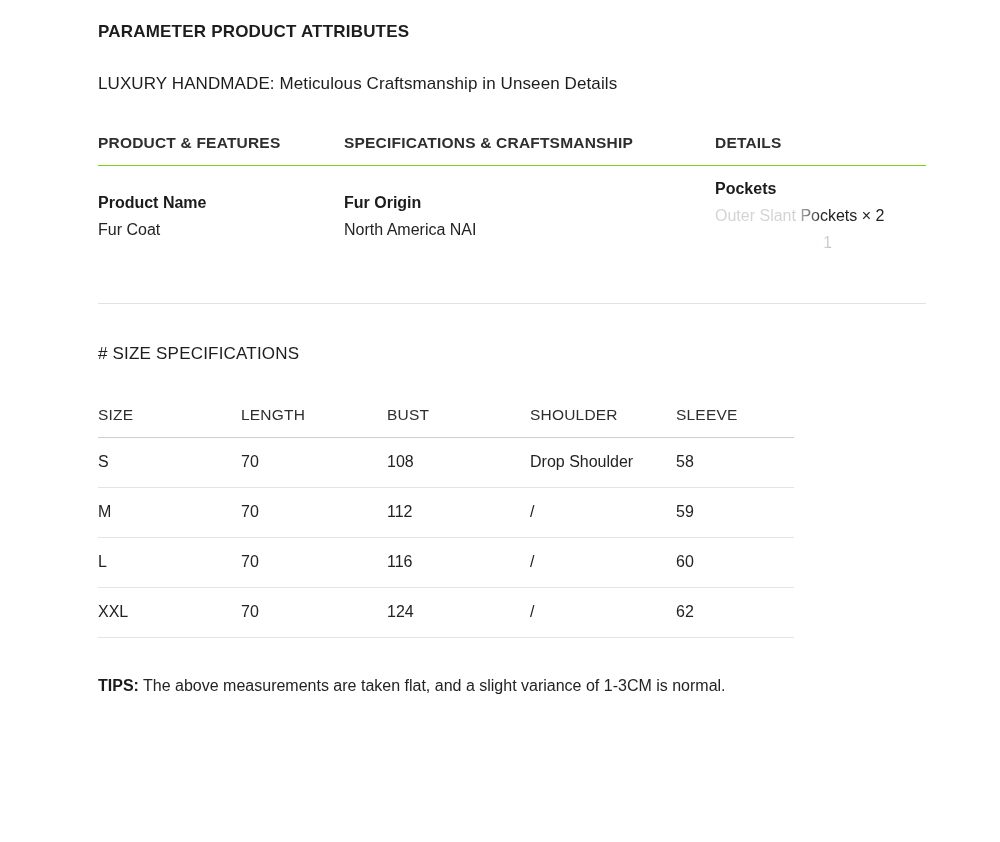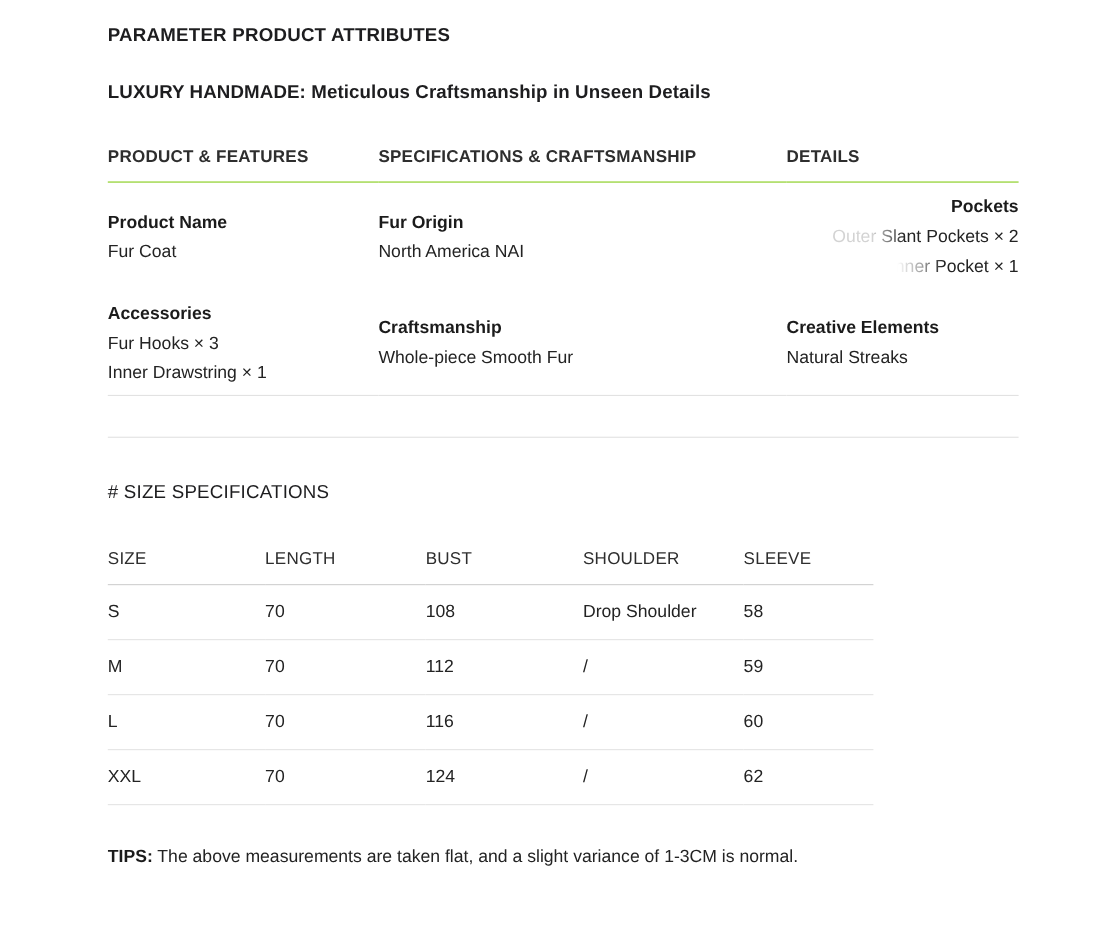--- a/index.html
+++ b/index.html
@@ -15,21 +15,21 @@
   .page { padding: 22px 74px 0 98px; }
 
   .h-title {
     font-size: 17px;
     font-weight: 700;
     letter-spacing: 0.2px;
     margin: 0 0 32px 0;
   }
   .h-subtitle {
     font-size: 17px;
-    font-weight: 700;
+    font-weight: 400;
     letter-spacing: 0.1px;
     margin: 0 0 40px 0;
   }
 
   
   table.attrs {
     width: 828px;
     border-collapse: collapse;
     table-layout: fixed;
   }
@@ -46,21 +46,21 @@
     vertical-align: middle;
     padding: 0;
     font-size: 16px;
     line-height: 27px;
     color: #232323;
   }
   tr.attr-row-1 td { height: 100px; }
   tr.attr-row-2 td { height: 94px; border-bottom: 1px solid #e2e2e2; }
   .attr-label { font-weight: 700; color: #1b1b1b; }
 
-  .pockets-cell { position: relative; text-align: right; }
+  .pockets-cell { position: relative; }
   .fade {
     position: absolute;
     pointer-events: none;
   }
   .fade-1 {
     left: -6px; top: 37px;
     width: 114px; height: 26px;
     background: linear-gradient(to right,
       rgba(255,255,255,0.80) 0%,
       rgba(255,255,255,0.80) 74%,
@@ -155,35 +155,20 @@
           <div class="attr-line">North America NAI</div>
         </td>
         <td class="pockets-cell">
           <div class="attr-label">Pockets</div>
           <div class="attr-line">Outer Slant Pockets × 2</div>
           <div class="attr-line">Inner Pocket × 1</div>
           <div class="fade fade-1"></div>
           <div class="fade fade-2"></div>
         </td>
       </tr>
-      <tr class="attr-row-2">
-        <td>
-          <div class="attr-label">Accessories</div>
-          <div class="attr-line">Fur Hooks × 3</div>
-          <div class="attr-line">Inner Drawstring × 1</div>
-        </td>
-        <td>
-          <div class="attr-label">Craftsmanship</div>
-          <div class="attr-line">Whole-piece Smooth Fur</div>
-        </td>
-        <td>
-          <div class="attr-label">Creative Elements</div>
-          <div class="attr-line">Natural Streaks</div>
-        </td>
-      </tr>
     </tbody>
   </table>
 
   <hr class="section-divider">
 
   <h2 class="h-size"># SIZE SPECIFICATIONS</h2>
 
   <table class="sizes">
     <colgroup>
       <col style="width:143px">

